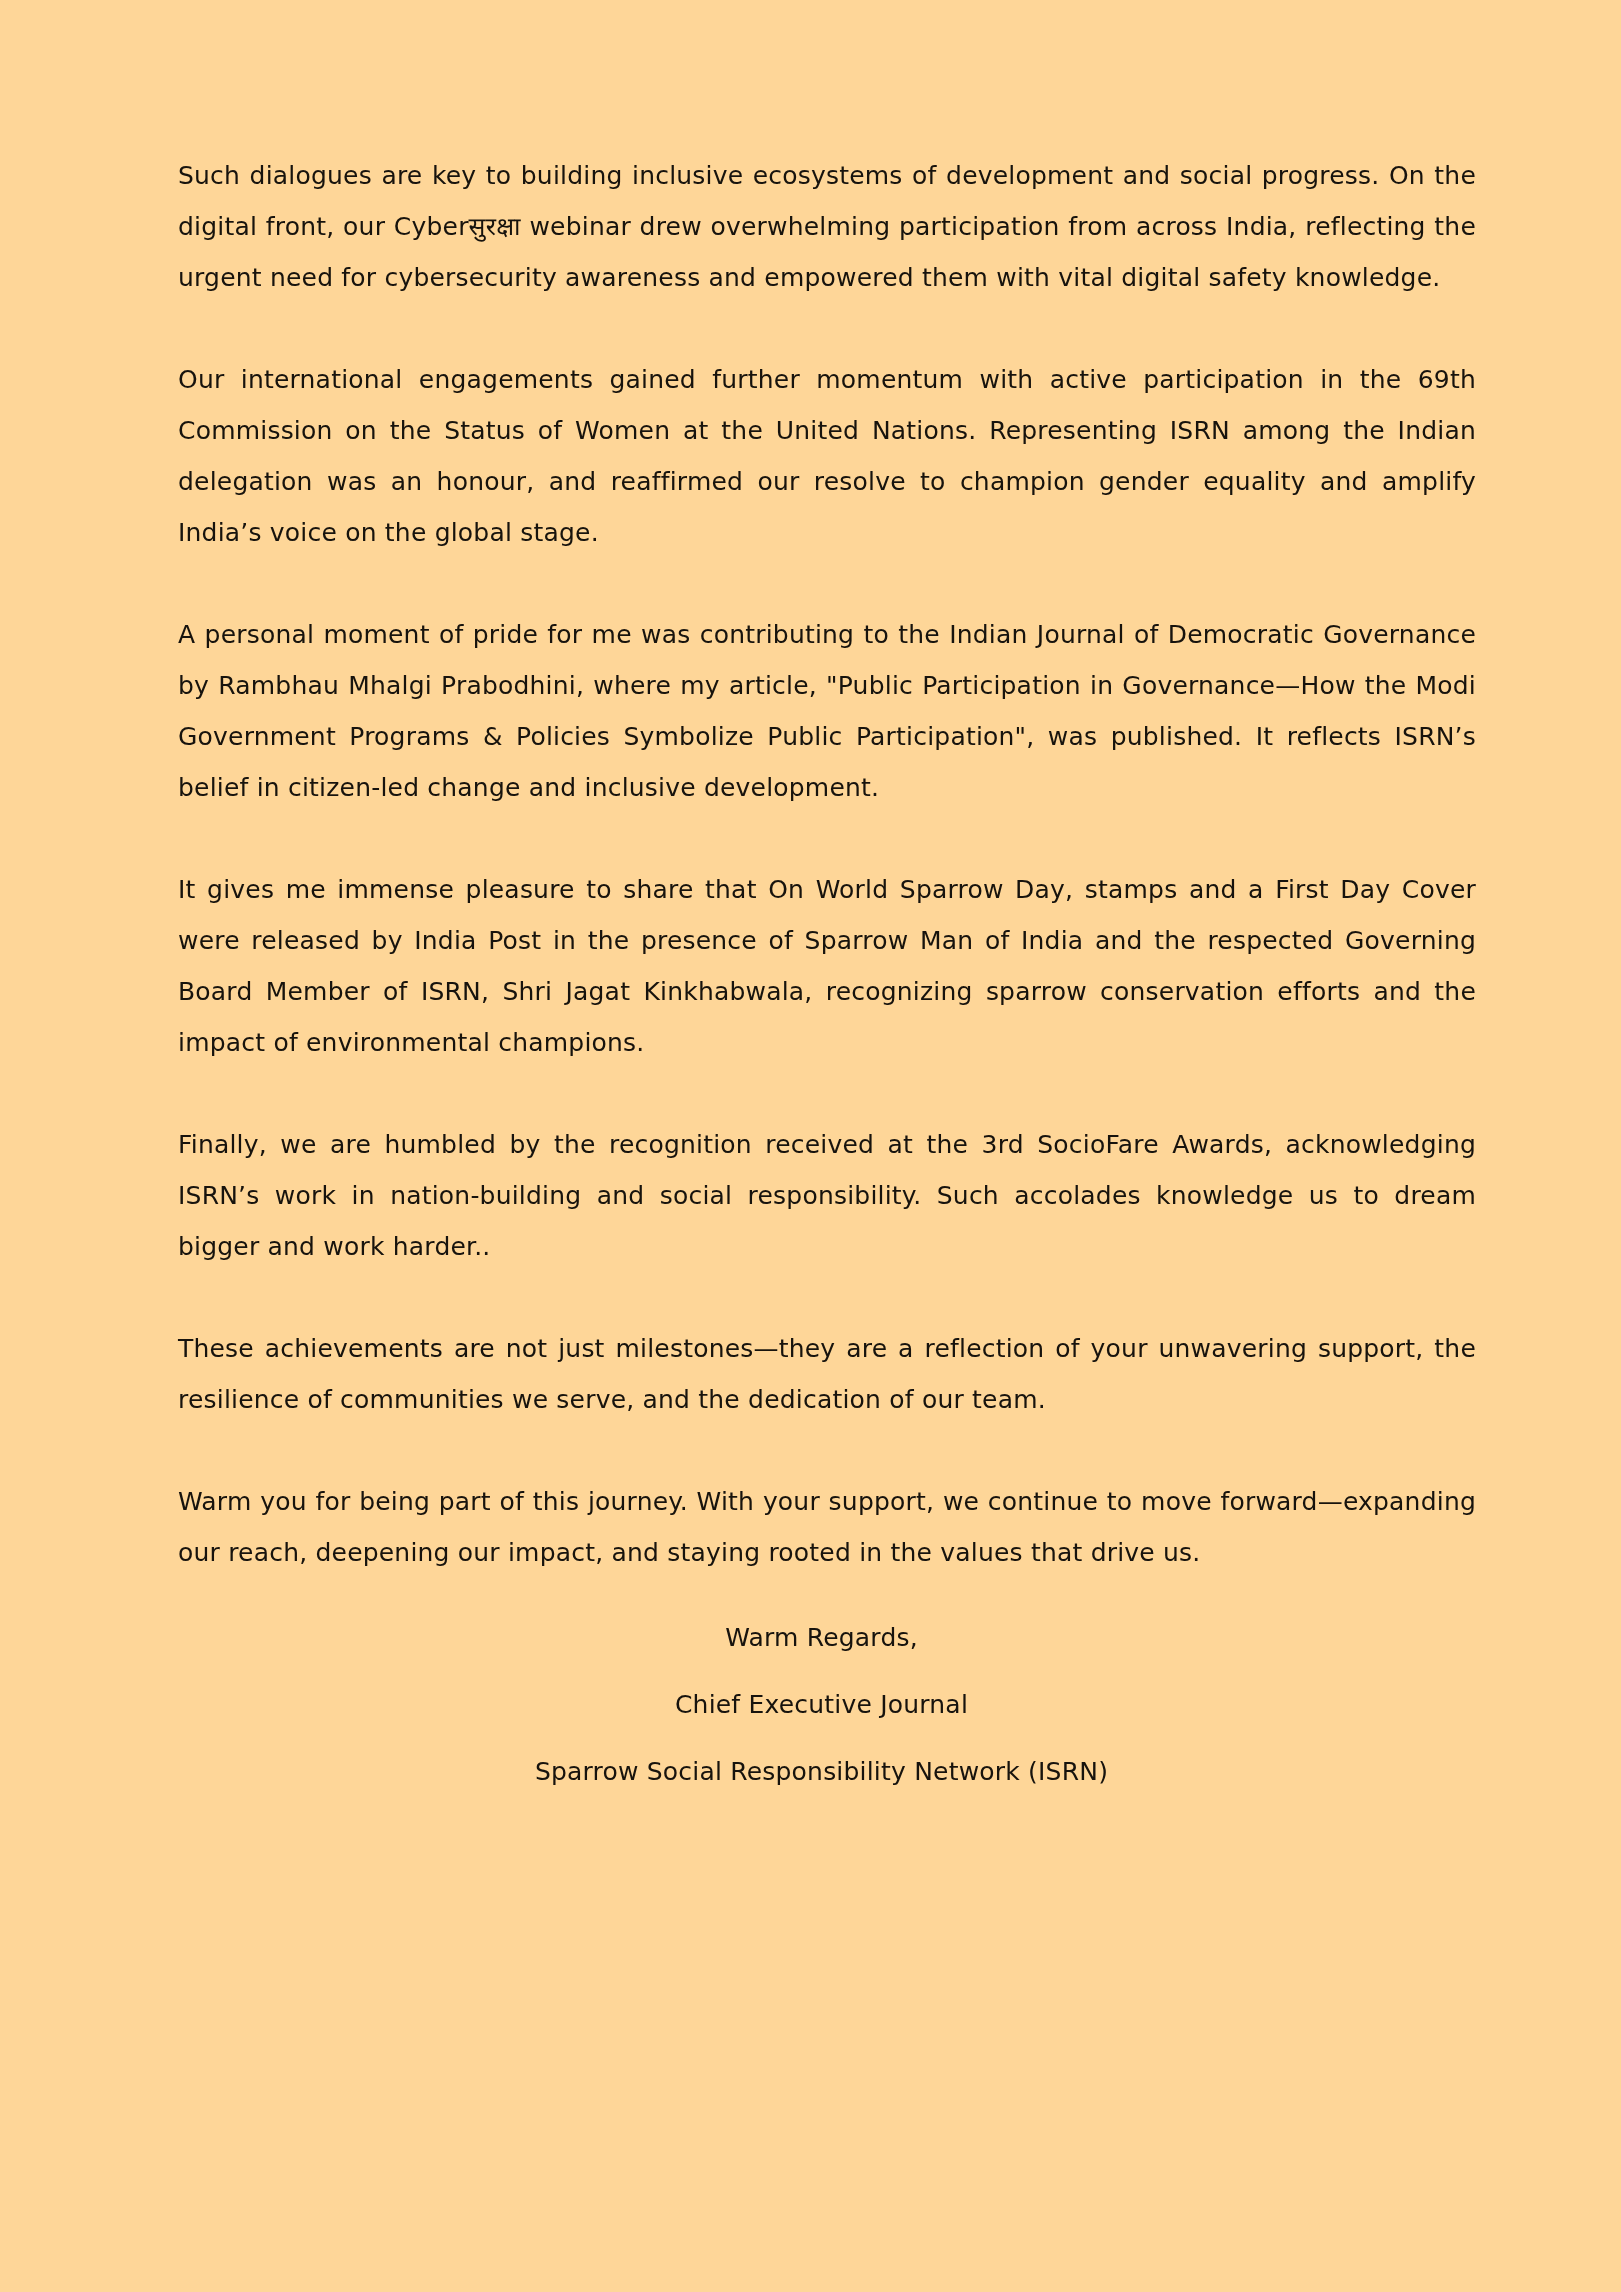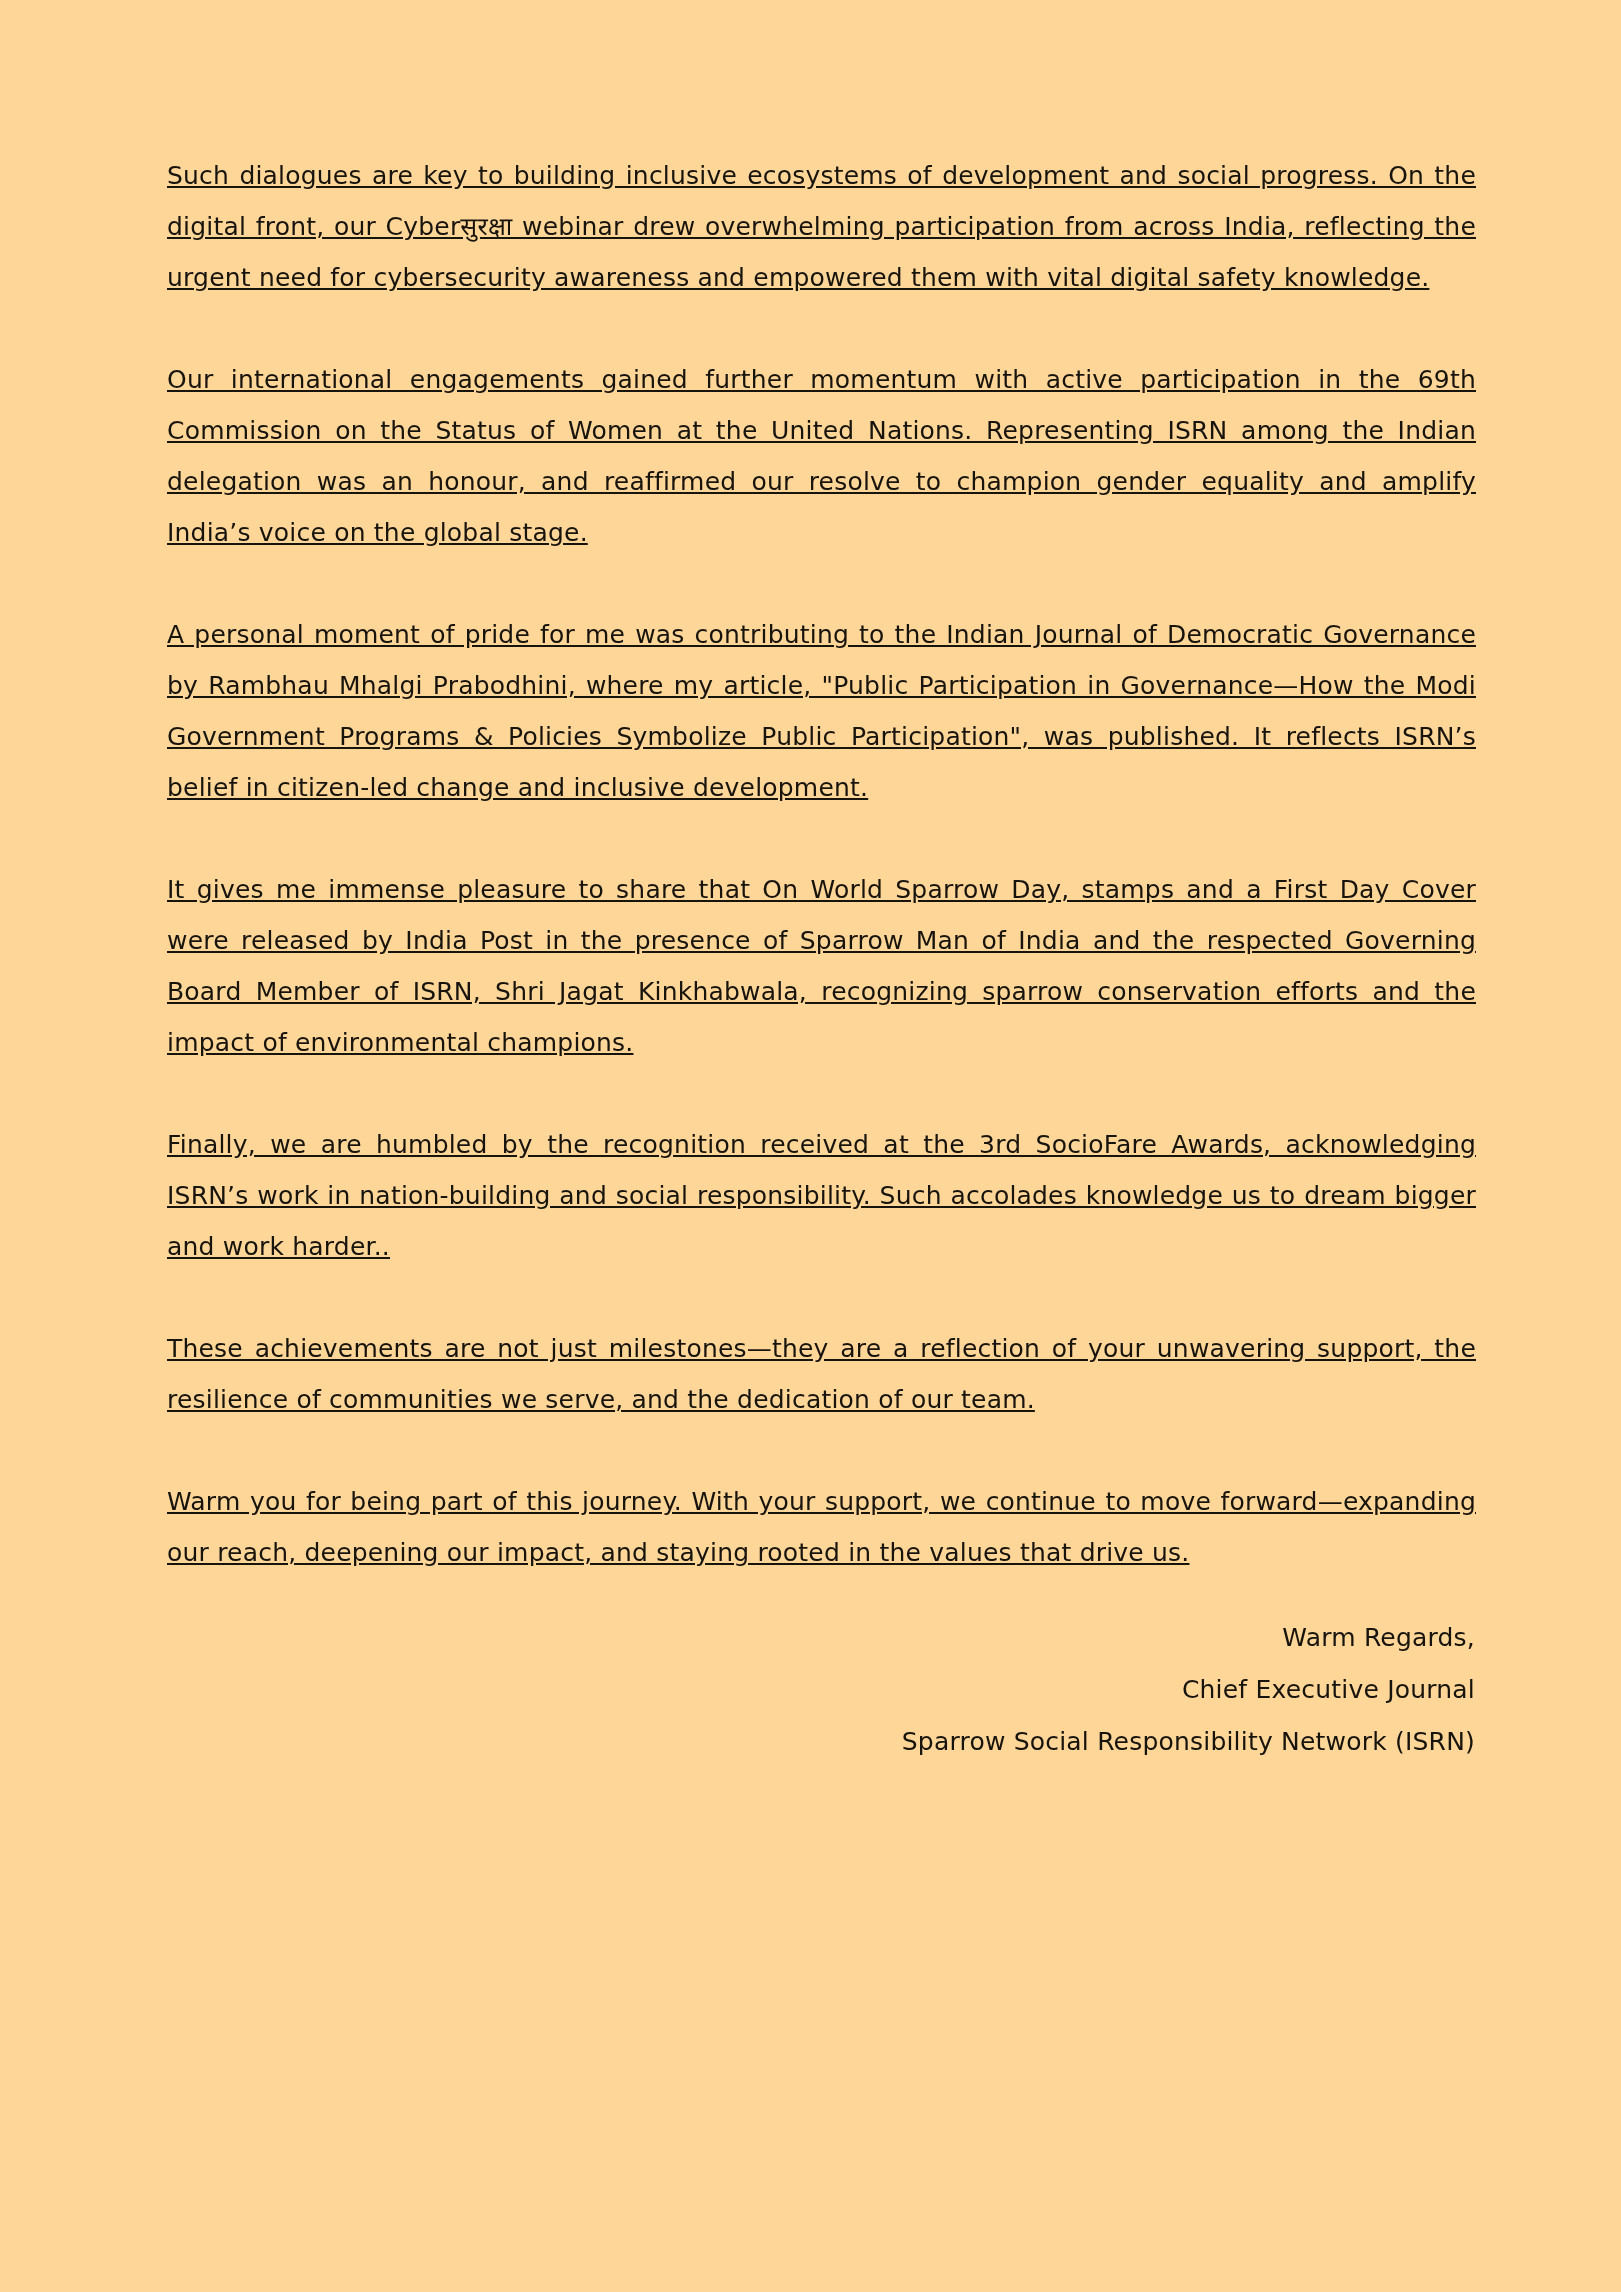--- a/index.html
+++ b/index.html
@@ -20,30 +20,29 @@
     left: 167px;
     top: 150px;
     width: 1309px;
     font-family: "DejaVu Sans", sans-serif;
     font-size: 25px;
     line-height: 51px;
     color: #17130d;
     letter-spacing: 0.2px;
   }
   .para {
-    margin: 0 0 51px 0;
+    margin: 0 0 51px 11px;
     text-align: justify;
-    text-decoration: underline;
   }
   .para.last-para {
     margin-bottom: 34px;
   }
   .signoff-line {
-    margin: 1px;
-    text-align: right;
+    margin: 16px;
+    text-align: center;
   }
 </style>
 </head>
 <body>
 
 <div class="page">
   <div class="content">
     <p class="para">Such dialogues are key to building inclusive ecosystems of development and social progress. On the digital front, our Cyberसुरक्षा webinar drew overwhelming participation from across India, reflecting the urgent need for cybersecurity awareness and empowered them with vital digital safety knowledge.</p>
     <p class="para">Our international engagements gained further momentum with active participation in the 69th Commission on the Status of Women at the United Nations. Representing ISRN among the Indian delegation was an honour, and reaffirmed our resolve to champion gender equality and amplify India’s voice on the global stage.</p>
     <p class="para">A personal moment of pride for me was contributing to the Indian Journal of Democratic Governance by Rambhau Mhalgi Prabodhini, where my article, "Public Participation in Governance—How the Modi Government Programs &amp; Policies Symbolize Public Participation", was published. It reflects ISRN’s belief in citizen-led change and inclusive development.</p>

